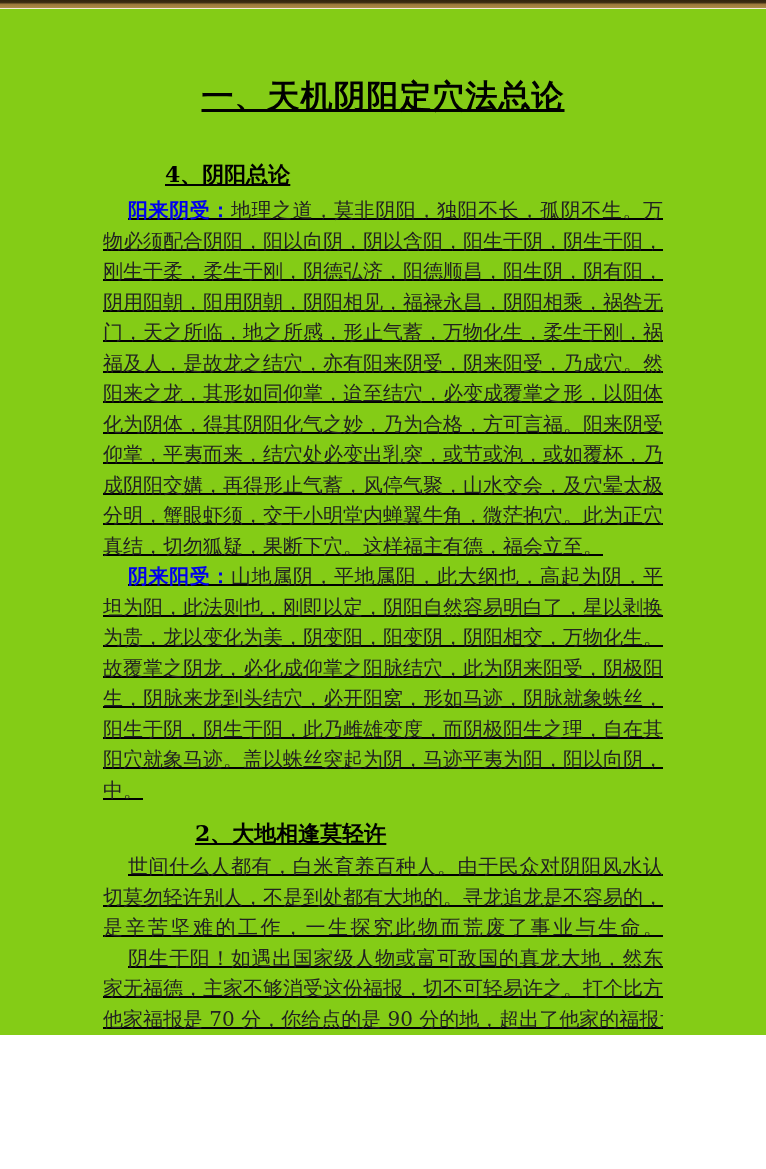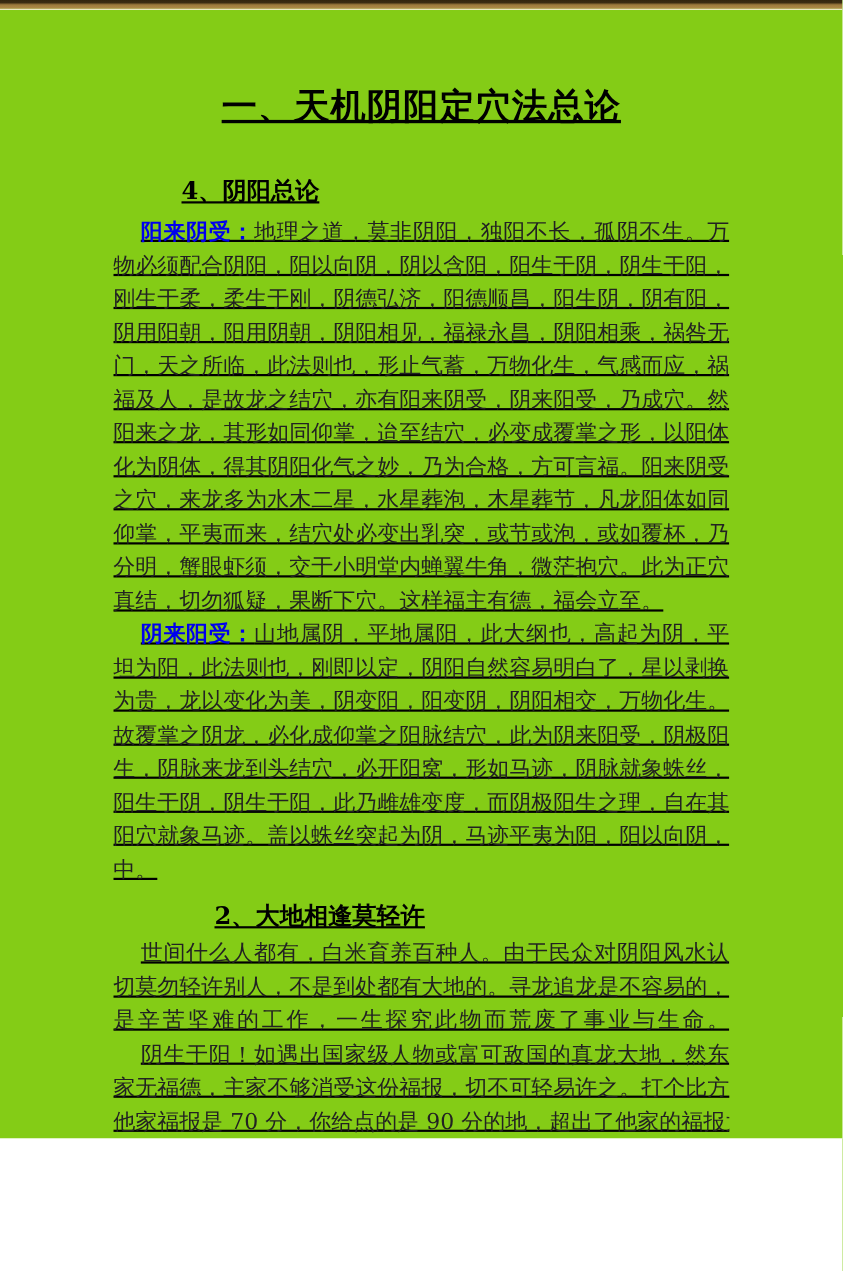--- a/index.html
+++ b/index.html
@@ -76,26 +76,26 @@
   <div class="content">
     <h1 class="title">一、天机阴阳定穴法总论</h1>
 
     <h2 class="heading heading-1">4、阴阳总论</h2>
 
     <div class="para">
       <div class="line indent"><span class="lead">阳来阴受：</span><span>地理之道，莫非阴阳，独阳不长，孤阴不生。万</span></div>
       <div class="line">物必须配合阴阳，阳以向阴，阴以含阳，阳生于阴，阴生于阳，</div>
       <div class="line">刚生于柔，柔生于刚，阴德弘济，阳德顺昌，阳生阴，阴有阳，</div>
       <div class="line">阴用阳朝，阳用阴朝，阴阳相见，福禄永昌，阴阳相乘，祸咎无</div>
-      <div class="line">门，天之所临，此法则也，形止气蓄，万物化生，气感而应，祸</div>
+      <div class="line">门，天之所临，地之所感，形止气蓄，万物化生，柔生于刚，祸</div>
       <div class="line">福及人，是故龙之结穴，亦有阳来阴受，阴来阳受，乃成穴。然</div>
       <div class="line">阳来之龙，其形如同仰掌，迨至结穴，必变成覆掌之形，以阳体</div>
       <div class="line">化为阴体，得其阴阳化气之妙，乃为合格，方可言福。阳来阴受</div>
-      <div class="line">之穴，来龙多为水木二星，水星葬泡，木星葬节，凡龙阳体如同</div>
       <div class="line">仰掌，平夷而来，结穴处必变出乳突，或节或泡，或如覆杯，乃</div>
+      <div class="line">成阴阳交媾，再得形止气蓄，风停气聚，山水交会，及穴晕太极</div>
       <div class="line">分明，蟹眼虾须，交于小明堂内蝉翼牛角，微茫抱穴。此为正穴</div>
       <div class="line last">真结，切勿狐疑，果断下穴。这样福主有德，福会立至。</div>
     </div>
 
     <div class="para">
       <div class="line indent"><span class="lead">阴来阳受：</span><span>山地属阴，平地属阳，此大纲也，高起为阴，平</span></div>
       <div class="line">坦为阳，此法则也，刚即以定，阴阳自然容易明白了，星以剥换</div>
       <div class="line">为贵，龙以变化为美，阴变阳，阳变阴，阴阳相交，万物化生。</div>
       <div class="line">故覆掌之阴龙，必化成仰掌之阳脉结穴，此为阴来阳受，阴极阳</div>
       <div class="line">生，阴脉来龙到头结穴，必开阳窝，形如马迹，阴脉就象蛛丝，</div>

